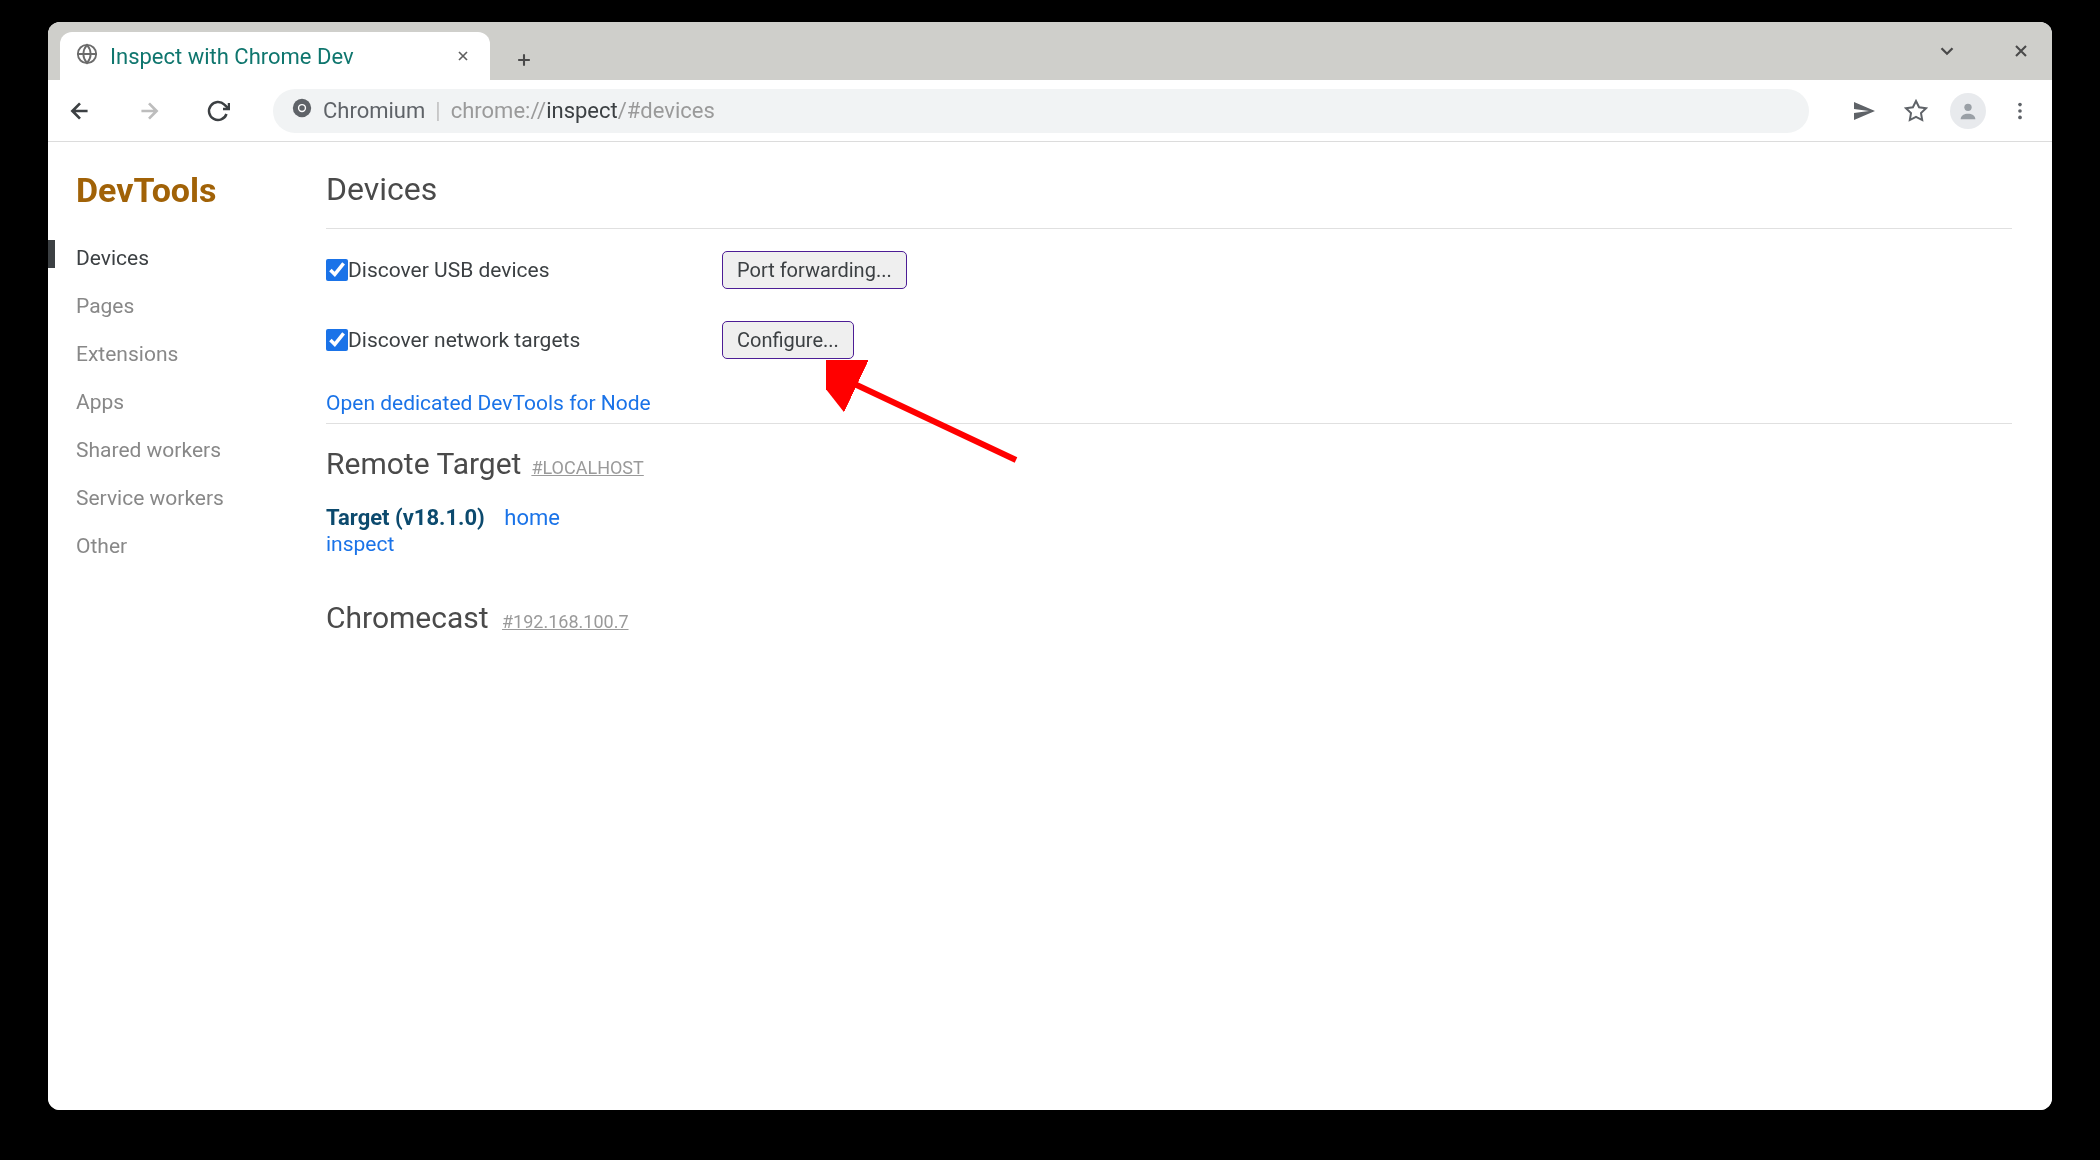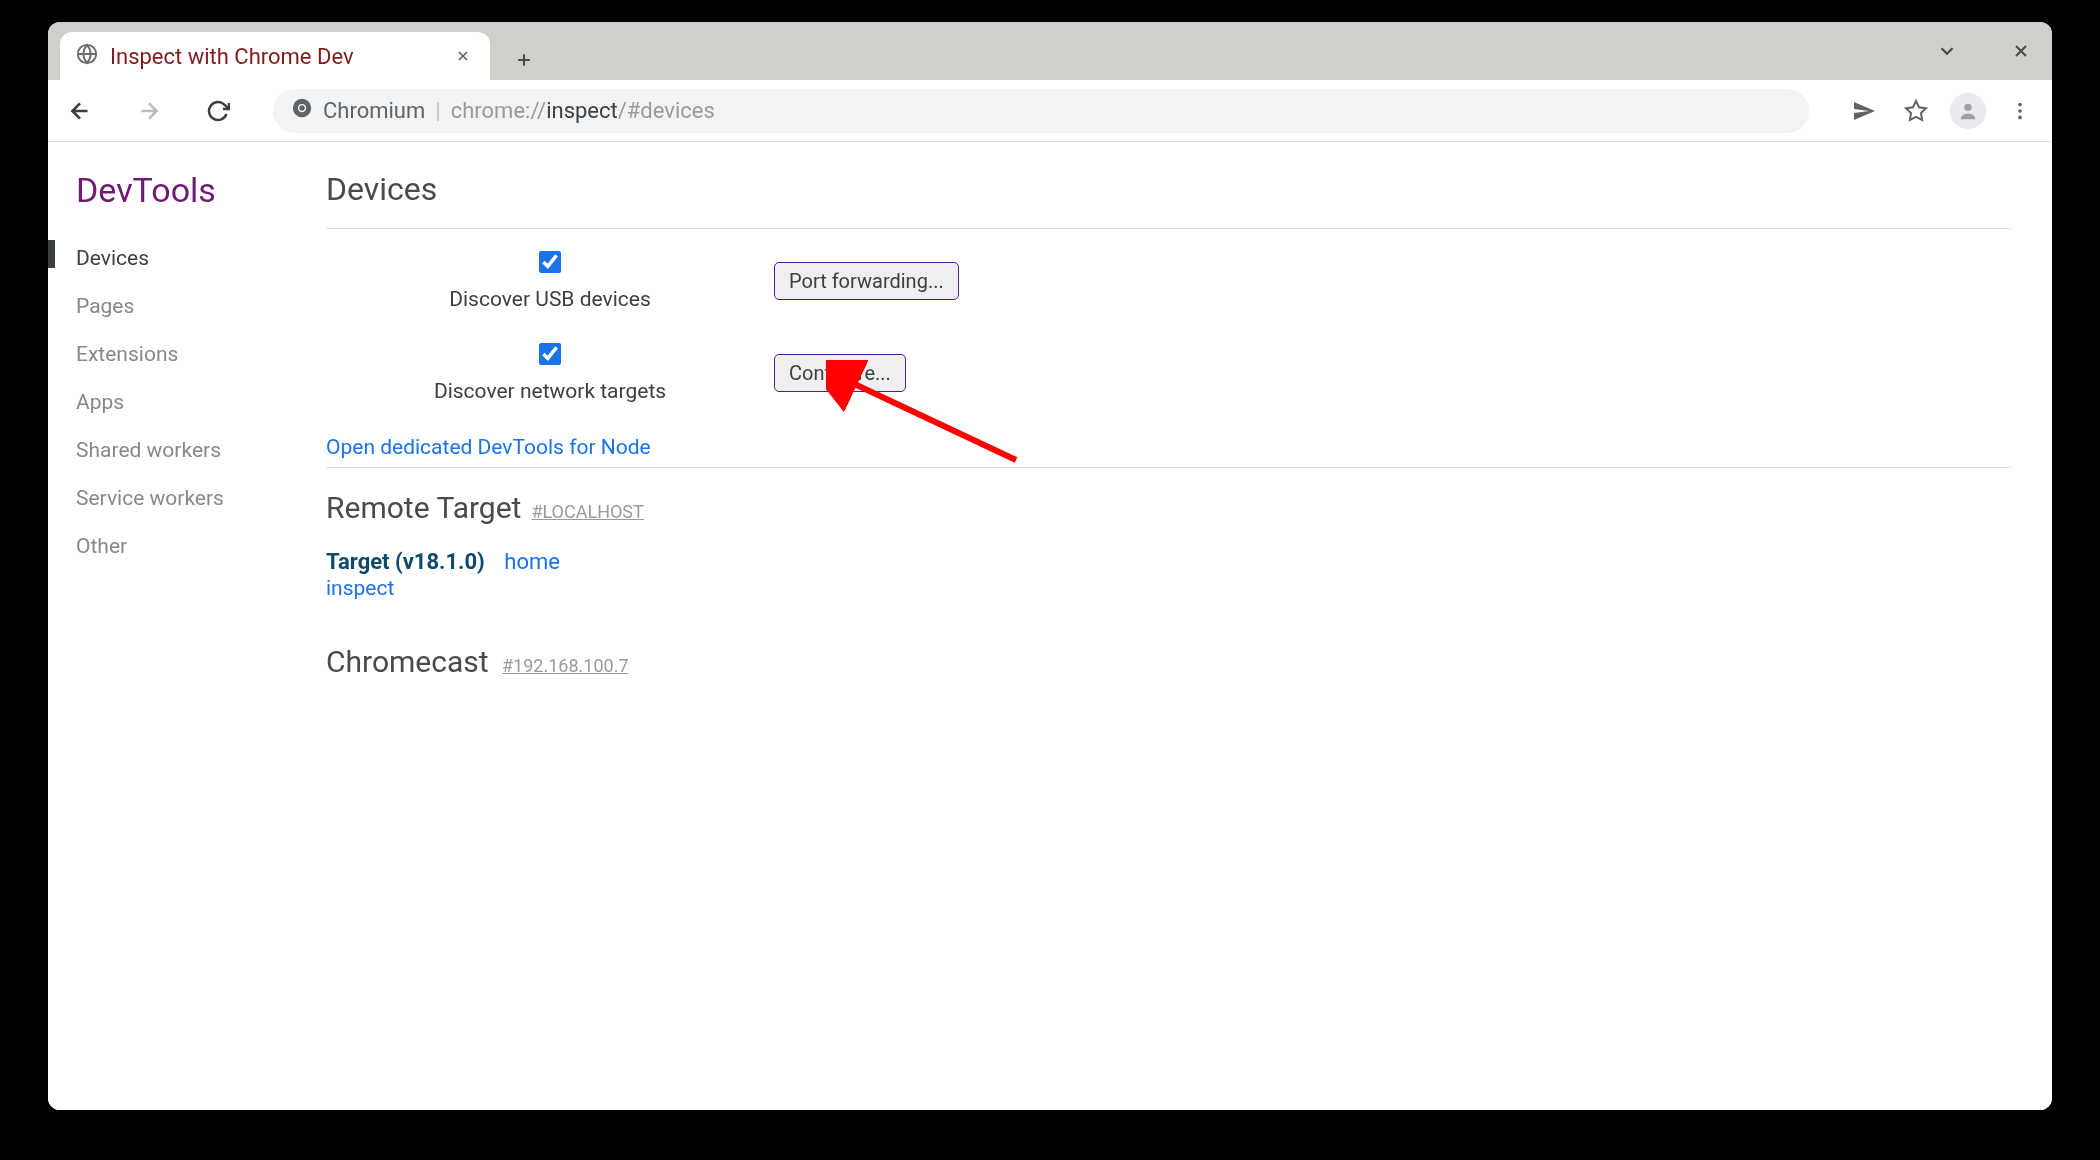--- a/index.html
+++ b/index.html
@@ -35,21 +35,21 @@
   .tab {
     background: #fff;
     height: 48px;
     width: 430px;
     border-top-left-radius: 12px;
     border-top-right-radius: 12px;
     display: flex;
     align-items: center;
     padding: 0 16px;
     font-size: 22px;
-    color: #7f1d1d;
+    color: #0f766e;
     gap: 12px;
     position: relative;
   }
   .tab-title {
     flex: 1;
     white-space: nowrap;
     overflow: hidden;
     text-overflow: clip;
   }
   .tab-close {
@@ -157,22 +157,22 @@
     display: flex;
     background: #fff;
     position: relative;
   }
   .sidebar {
     width: 258px;
     padding: 28px 0 0 28px;
   }
   .sidebar-title {
     font-size: 34px;
-    color: #701a75;
-    font-weight: 400;
+    color: #a16207;
+    font-weight: 700;
     margin-bottom: 24px;
   }
   .sidebar-item {
     font-size: 21px;
     color: #888;
     padding: 12px 0;
     cursor: pointer;
   }
   .sidebar-item.active {
     color: #3c4043;
@@ -203,23 +203,21 @@
   .row {
     display: flex;
     align-items: center;
     font-size: 21px;
     color: #3c4043;
     margin-bottom: 32px;
   }
   .row label {
     display: flex;
     align-items: center;
-    gap: 14px;
-    width: 448px;
-    flex-direction: column;
+    width: 396px;
   }
   .checkbox {
     width: 22px;
     height: 22px;
     accent-color: #1a73e8;
     cursor: pointer;
   }
   .btn {
     font-size: 20px;
     padding: 6px 14px;

